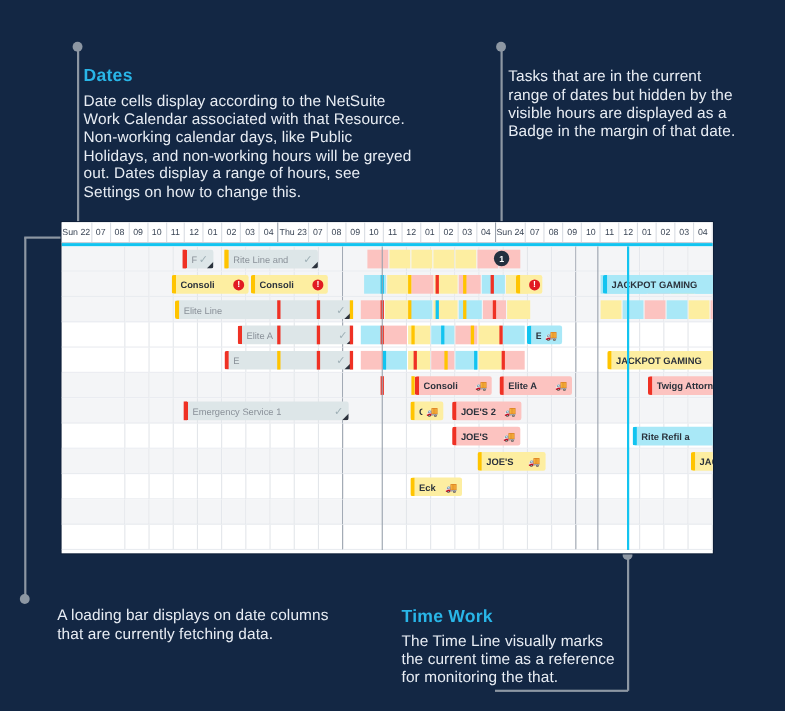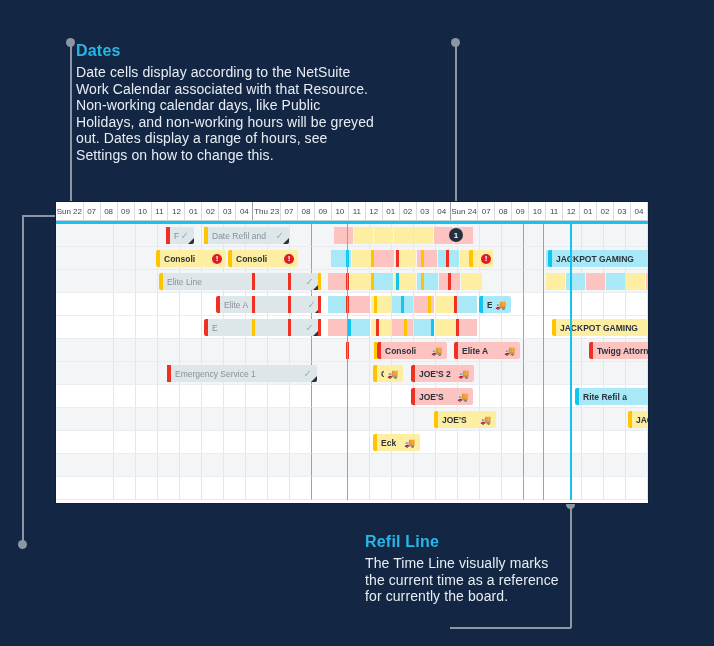--- a/index.html
+++ b/index.html
@@ -2,21 +2,21 @@
 <html><head>
 <meta charset="utf-8">
 <style>
   html,body{margin:0;padding:0;}
   body{
     width:714px;height:646px;
     background:#132744;
     font-family:"Liberation Sans", sans-serif;
     overflow:hidden;position:relative;
   }
-  .anno{position:absolute;}
+  .anno{position:absolute;margin-top:19px;}
   .anno-title{
     color:#29b6e8;font-size:16px;font-weight:bold;margin:0 0 4px 0;
     letter-spacing:.2px;
   }
   .anno-body{
     color:#e8edf4;font-size:14px;line-height:16.5px;font-weight:500;
     letter-spacing:.1px;
   }
   
   .leader{position:absolute;background:#8d97a3;}
@@ -93,28 +93,30 @@
 </style>
 </head>
 <body>
 
 <div class="anno" style="left:76px;top:42px;width:300px;">
   <div class="anno-title">Dates</div>
   <div class="anno-body">Date cells display according to the NetSuite Work Calendar associated with that Resource. Non-working calendar days, like Public Holidays, and non-working hours will be greyed out. Dates display a range of hours, see Settings on how to change this.</div>
 </div>
 
 <div class="anno" style="left:462px;top:42px;width:215px;">
+  <div class="anno-body">Tasks that are in the current range of dates but hidden by the visible hours are displayed as a Badge in the margin of that date.</div>
 </div>
 
 <div class="anno" style="left:52px;top:532px;width:250px;">
+  <div class="anno-body">A loading bar displays on date columns that are currently fetching data.</div>
 </div>
 
 <div class="anno" style="left:365px;top:533px;width:205px;">
-  <div class="anno-title">Refil Line</div>
-  <div class="anno-body">The Time Line visually marks the current time as a reference for currently the board.</div>
+  <div class="anno-title">Time Work</div>
+  <div class="anno-body">The Time Line visually marks the current time as a reference for monitoring the that.</div>
 </div>
 
 <div class="leader" style="left:70px;top:42px;width:1.5px;height:162px;"></div>
 <div class="dot" style="left:66px;top:38px;"></div>
 
 <div class="leader" style="left:455px;top:42px;width:1.5px;height:188px;"></div>
 <div class="dot" style="left:451px;top:38px;"></div>
 <div class="dot" style="left:451px;top:223px;"></div>
 
 <div class="leader" style="left:22px;top:216px;width:1.5px;height:328px;border-radius:0;"></div>
@@ -507,21 +509,21 @@
         <div class="seg g-y" style="left: 338px; width: 19px; top: 3px;"></div>
         <div class="seg g-y" style="left: 318px; width: 19px; top: 3px;"></div>
         <div class="seg g-y" style="left: 298px; width: 19px; top: 3px;"></div>
         <div class="seg g-p" style="left: 278px; width: 19px; top: 3px;"></div>
         <div class="bar grey" style="left: 110px; width: 28px; top: 3px;">
           <span class="lbl">F</span>
           <span class="tick">✓</span>
           <div class="corner"></div>
         </div>
         <div class="bar grey gy" style="left: 148px; width: 85px; top: 3px;">
-          <span class="lbl">Date Refil and</span>
+          <span class="lbl">Rite Line and</span>
           <span class="tick">✓</span>
           <div class="corner"></div>
         </div>
         <div class="bar yellow" style="left: 100px; width: 70px; top: 26px;">
           <span class="lbl">Consoli</span>
           <span class="alert">!</span>
         </div>
         <div class="bar yellow" style="left: 172px; width: 70px; top: 26px;">
           <span class="lbl">Consoli</span>
           <span class="alert">!</span>

